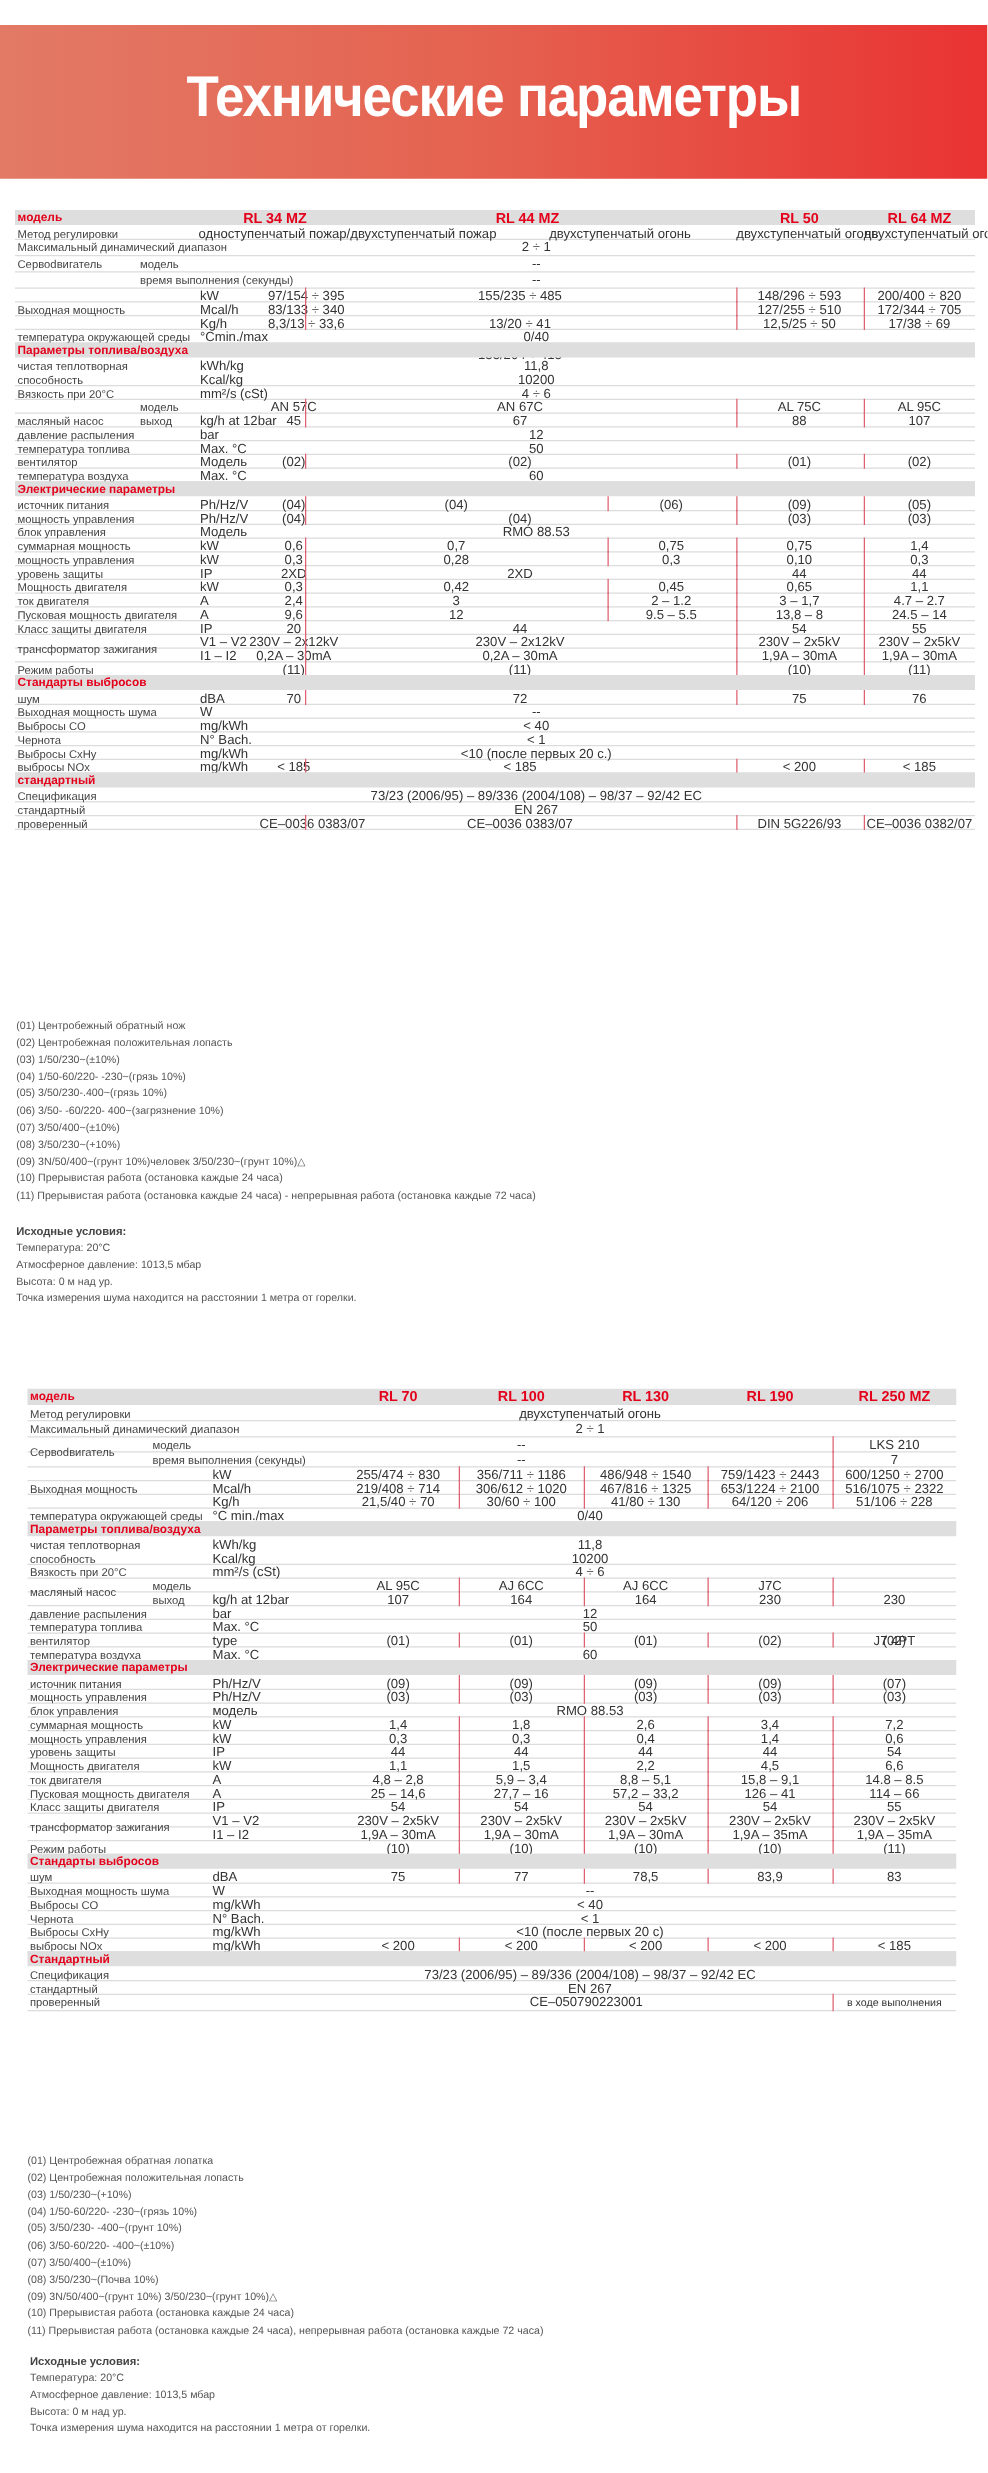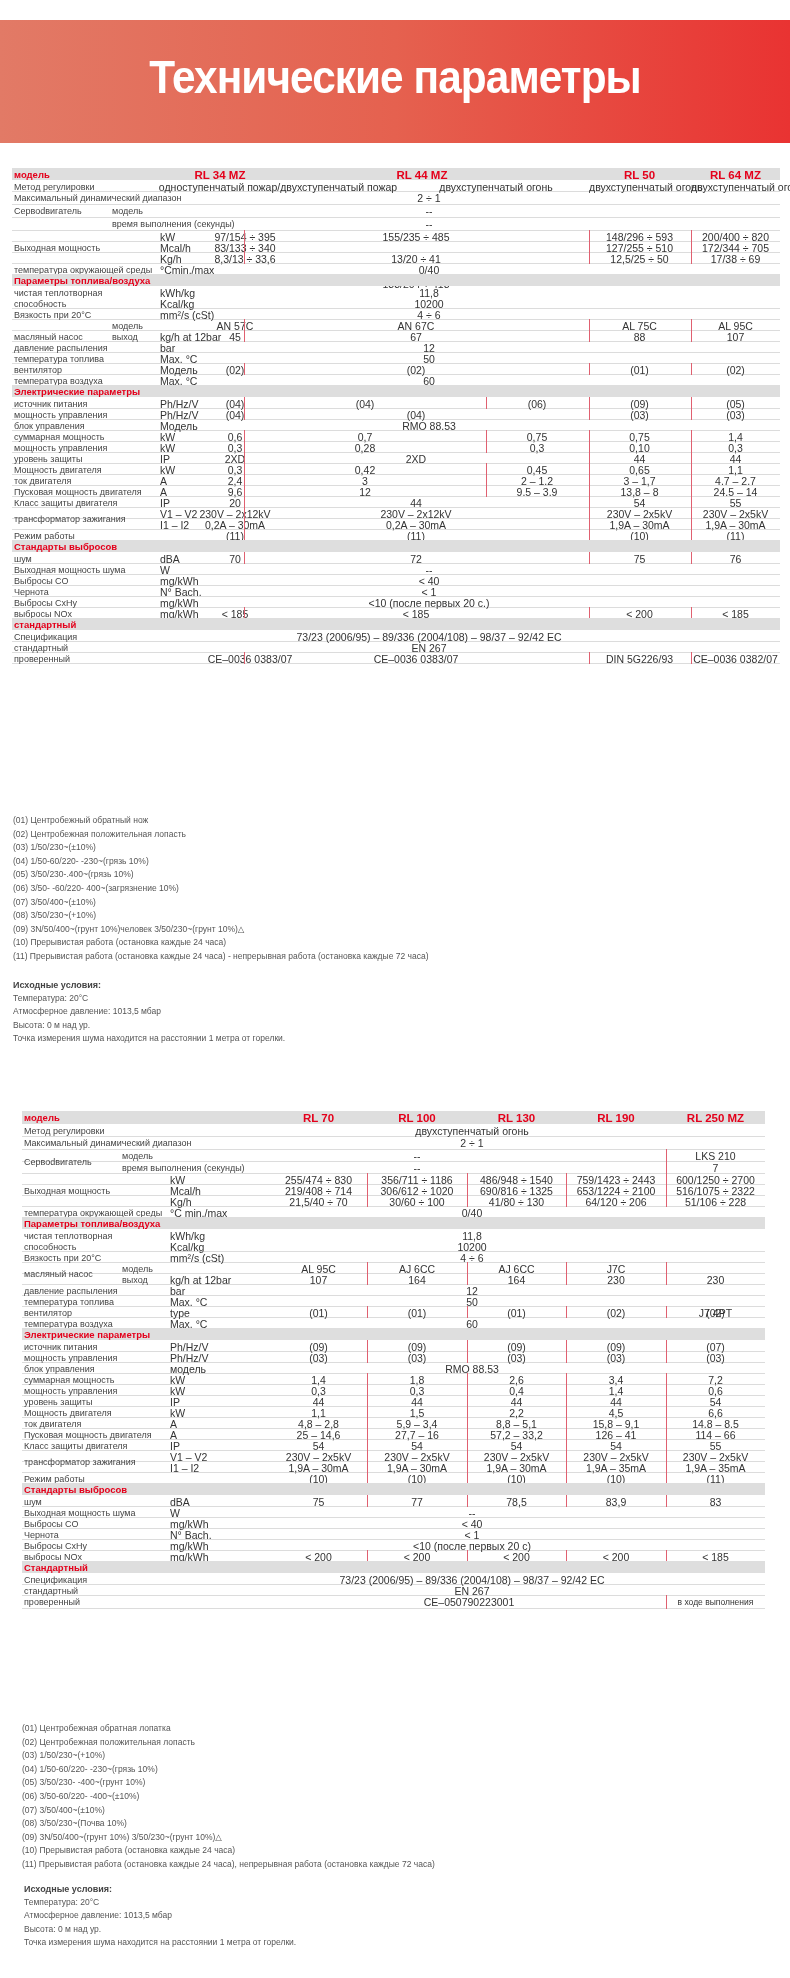--- a/index.html
+++ b/index.html
@@ -257,21 +257,21 @@
       <div class="sep" style="left: 232px; height: 12px;"></div>
       <div class="sep" style="left: 474px; height: 12px;"></div>
       <div class="sep" style="left: 577px; height: 12px;"></div>
       <div class="sep" style="left: 679px; height: 12px;"></div>
     </div>
     <div class="row" style="top: 317px; height: 11px; width: 768px;">
       <div class="cell lbl">Пусковая мощность двигателя</div>
       <div class="cell unit" style="left: 148px;">A</div>
       <div class="cell val" style="left: 148px; width: 150px;">9,6</div>
       <div class="cell val" style="left: 232px; width: 242px;">12</div>
-      <div class="cell val" style="left: 474px; width: 102px;">9.5 – 3.9</div>
+      <div class="cell val" style="left: 474px; width: 102px;">9.5 – 5.5</div>
       <div class="cell val" style="left: 577px; width: 101px;">13,8 – 8</div>
       <div class="cell val" style="left: 679px; width: 89px;">24.5 – 14</div>
       <div class="sep" style="left: 232px; height: 12px;"></div>
       <div class="sep" style="left: 474px; height: 12px;"></div>
       <div class="sep" style="left: 577px; height: 12px;"></div>
       <div class="sep" style="left: 679px; height: 12px;"></div>
     </div>
     <div class="row" style="top: 328px; height: 11px; width: 768px;">
       <div class="cell lbl">Класс защиты двигателя</div>
       <div class="cell unit" style="left: 148px;">IP</div>
@@ -442,21 +442,21 @@
       <div class="sep" style="left: 345px; height: 12px;"></div>
       <div class="sep" style="left: 445px; height: 12px;"></div>
       <div class="sep" style="left: 544px; height: 12px;"></div>
       <div class="sep" style="left: 644px; height: 12px;"></div>
     </div>
     <div class="row" style="top: 73px; height: 11px; width: 743px;">
       <div class="cell lbl">Выходная мощность</div>
       <div class="cell unit" style="left: 148px;">Mcal/h</div>
       <div class="cell val" style="left: 248px; width: 97px;">219/408 ÷ 714</div>
       <div class="cell val" style="left: 345px; width: 100px;">306/612 ÷ 1020</div>
-      <div class="cell val" style="left: 445px; width: 99px;">690/816 ÷ 1325</div>
+      <div class="cell val" style="left: 445px; width: 99px;">467/816 ÷ 1325</div>
       <div class="cell val" style="left: 544px; width: 100px;">653/1224 ÷ 2100</div>
       <div class="cell val" style="left: 644px; width: 99px;">516/1075 ÷ 2322</div>
       <div class="sep" style="left: 345px; height: 12px;"></div>
       <div class="sep" style="left: 445px; height: 12px;"></div>
       <div class="sep" style="left: 544px; height: 12px;"></div>
       <div class="sep" style="left: 644px; height: 12px;"></div>
     </div>
     <div class="row" style="top: 84px; height: 11px; width: 743px;">
       <div class="cell unit" style="left: 148px;">Kg/h</div>
       <div class="cell val" style="left: 248px; width: 97px;">21,5/40 ÷ 70</div>

